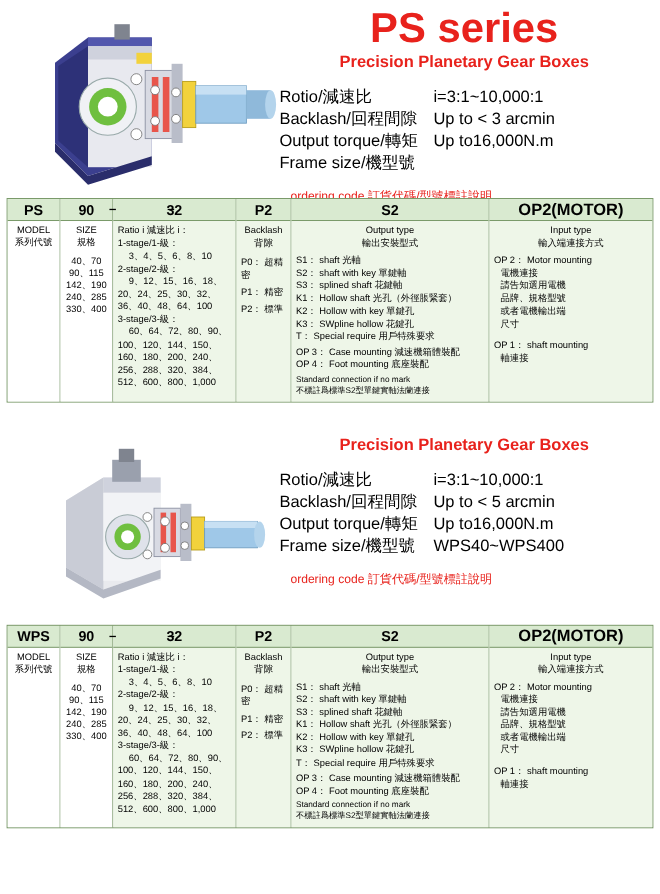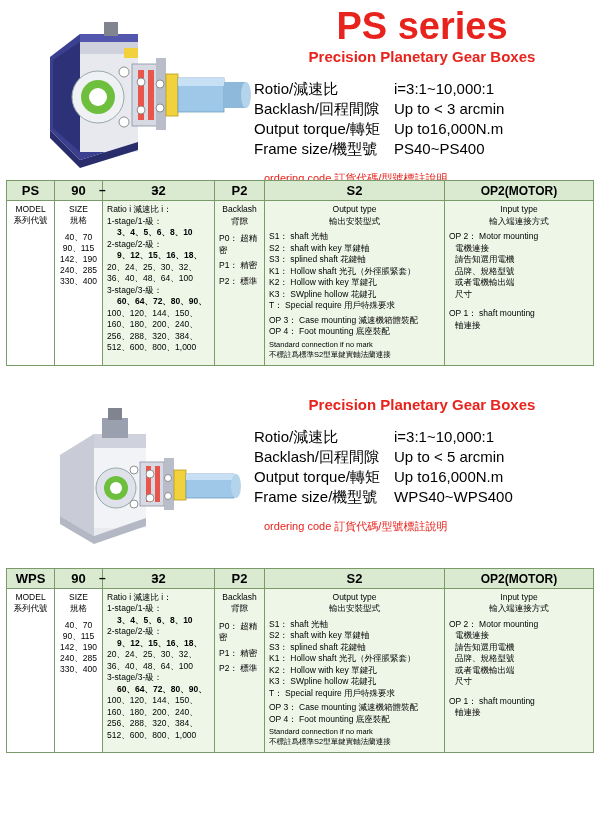--- a/index.html
+++ b/index.html
@@ -49,42 +49,42 @@
     background:#d9ead0;
     border-bottom:1px solid #7a9a6a;
     text-align:center;
     font-weight:bold;
     font-size:13px;
     padding:3px 0 2px 0;
     line-height:14px;
     height:20px;
     box-sizing:border-box;
   }
-  .col-head.small{font-size:12px;}
+  .col-head.small{font-size:15px;}
   .col-body{
     padding:3px 4px 5px 4px;
     font-size:8.5px;
     line-height:11.5px;
     background:#eef6e8;
     flex:1;
   }
   .col-body.white{background:#ffffff;}
   .sub{font-size:8.5px;text-align:center;line-height:11px;}
   .c1{width:48px;}
   .c2{width:48px;}
   .c3{width:112px;}
   .c4{width:50px;}
   .c5{width:180px;}
   .c6{width:148px;}
   .dash{
     position:absolute;font-size:12px;font-weight:bold;
   }
   .center{text-align:center;}
   .ind{padding-left:6px;}
-  .ind2{padding-left:10px;font-weight:bold;}
+  .ind2{padding-left:10px;}
   .tiny{font-size:7.5px;line-height:10px;}
 </style>
 </head>
 <body>
 
 <div class="section">
 
   <div class="hdr">
 
     <div class="hdr-img">
@@ -132,21 +132,20 @@
         <div class="spec-row">
           <div class="spec-label">Backlash/回程間隙</div>
           <div class="spec-value">Up to &lt; 3 arcmin</div>
         </div>
         <div class="spec-row">
           <div class="spec-label">Output torque/轉矩</div>
           <div class="spec-value">Up to16,000N.m</div>
         </div>
         <div class="spec-row">
           <div class="spec-label">Frame size/機型號</div>
-          <div class="spec-value">PS40~PS400</div>
         </div>
       </div>
 
       <div class="ordering">ordering code 訂貨代碼/型號標註說明</div>
     </div>
   </div>
 
   <div class="code-table" style="position:relative;">
     <div class="dash" style="left:92px;top:2px;">–</div>
     <div class="dash" style="left:145px;top:2px;">–</div>

